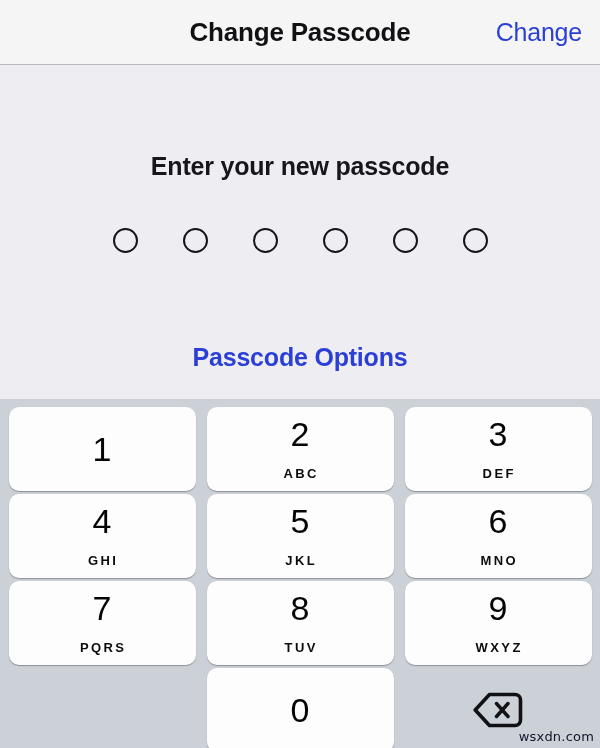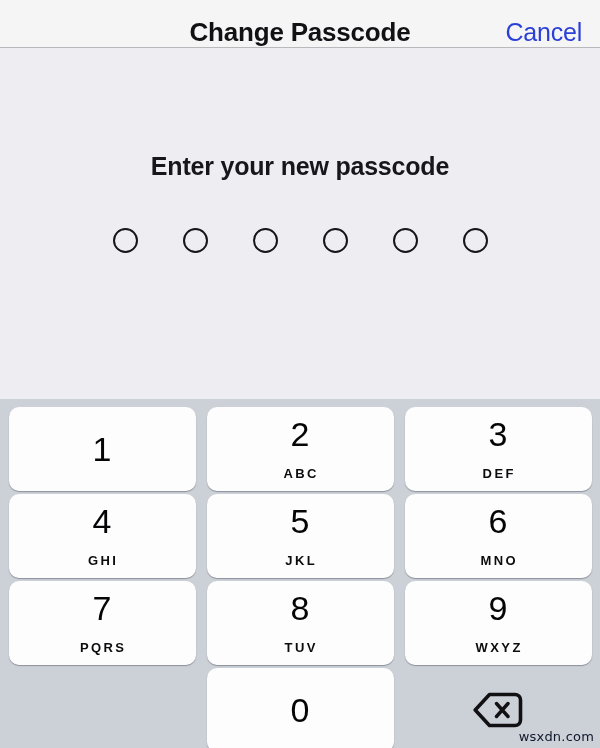--- a/index.html
+++ b/index.html
@@ -20,21 +20,21 @@
     background: #eeeef2;
     overflow: hidden;
   }
 
   
   .navbar {
     position: absolute;
     left: 0;
     top: 0;
     width: 600px;
-    height: 48px;
+    height: 65px;
     background: #f5f5f6;
     border-bottom: 1px solid #b9b9bd;
     box-sizing: border-box;
   }
   .nav-title {
     position: absolute;
     left: 0;
     top: 0;
     width: 600px;
     height: 64px;
@@ -195,35 +195,36 @@
     font-family: "DejaVu Sans", sans-serif;
   }
 </style>
 </head>
 <body>
 
 <div class="screen">
 
   <div class="navbar">
     <div class="nav-title">Change Passcode</div>
-    <div class="nav-cancel">Cancel</div>
+    <div class="nav-cancel">Change</div>
   </div>
 
   <div class="content">
     <div class="prompt">Enter your new passcode</div>
 
     <div class="dots">
       <div class="dot"></div>
       <div class="dot"></div>
       <div class="dot"></div>
       <div class="dot"></div>
       <div class="dot"></div>
       <div class="dot"></div>
     </div>
 
+    <div class="options-link">Passcode Options</div>
   </div>
 
   <div class="keypad">
 
     <div class="key-row r1">
       <div class="key">
         <span class="digit">1</span>
       </div>
       <div class="key has-letters">
         <span class="digit">2</span>

